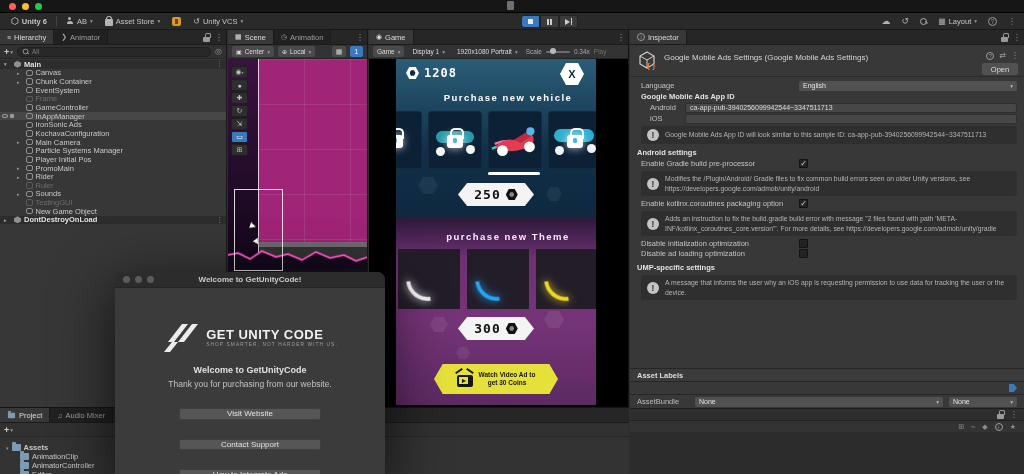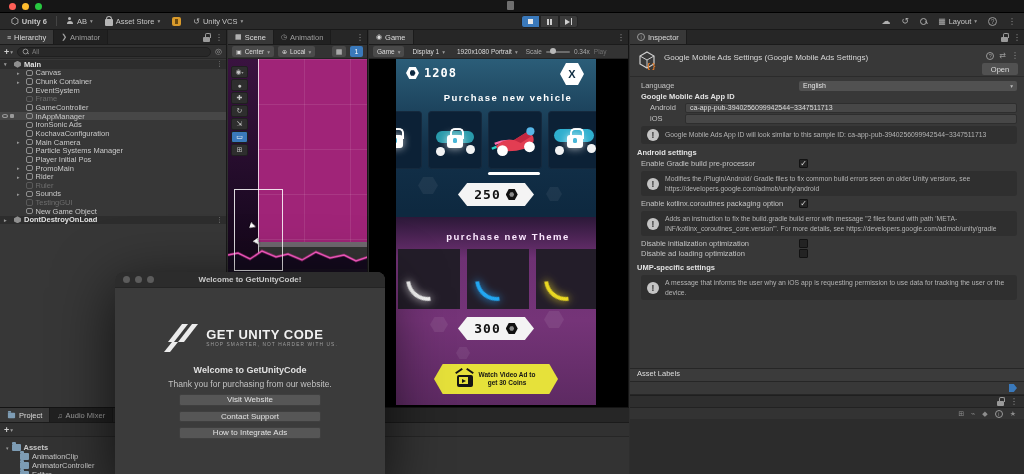--- a/index.html
+++ b/index.html
@@ -139,21 +139,21 @@
   .irow .lab.ind{padding-left:9px}
   .ihead{font-weight:bold;color:#e2e2e2}
   .udrop{flex:1;height:10px;background:#515151;border-radius:2px;font-size:7px;color:#e4e4e4;display:flex;align-items:center;padding:0 4px;position:relative}
   .udrop::after{content:"▾";position:absolute;right:4px;font-size:5.5px;color:#bbb}
   .ufield{flex:1;height:10px;background:#474747;border:1px solid #2e2e2e;border-radius:2px;font-size:7px;color:#dcdcdc;display:flex;align-items:center;padding:0 4px}
   .ucheck{width:9px;height:9px;background:#232323;border:1px solid #121212;border-radius:1px;color:#d8d8d8;font-size:8px;line-height:7px;text-align:center;flex:none}
   .ibox{margin:2px 7px 2px 11px;background:#2f2f2f;border-radius:3px;display:flex;gap:6px;padding:3px 8px 3px 6px;align-items:center}
   .ibox .ic{width:12px;height:12px;border-radius:50%;background:#c4c4c4;color:#2c2c2c;font-size:8.5px;font-weight:bold;text-align:center;line-height:12px;flex:none}
   .ibox .tx{font-size:6.8px;color:#b4b4b4;line-height:1.4}
   .ibottom{position:absolute;left:0;top:291px;right:0;bottom:0;background:#2c2c2c}
-  .albar{height:14px;background:#3b3b3b;border-top:1px solid #262626;border-bottom:1px solid #262626;display:flex;align-items:flex-start;padding:0 7px;font-weight:normal;font-size:7.5px;color:#dedede}
+  .albar{height:14px;background:#3b3b3b;border-top:1px solid #262626;border-bottom:1px solid #262626;display:flex;align-items:center;padding:0 7px;font-weight:bold;font-size:7.5px;color:#dedede}
   .tagrow{height:13px;background:#383838;border-bottom:1px solid #262626;display:flex;align-items:center;justify-content:flex-end;padding:0 7px}
   .tagico{width:8px;height:8px;background:#3a79bb;clip-path:polygon(0 0,60% 0,100% 50%,60% 100%,0 100%);position:relative}
   .abrow{height:13px;background:#383838;display:flex;align-items:center;gap:6px;padding:0 7px;font-size:7.5px;color:#bdbdbd}
   .ifooter{height:12px;background:#2e2e2e;border-top:1px solid #1f1f1f;display:flex;align-items:center;justify-content:flex-end;gap:6px;padding:0 6px}
   .iiconsrow{height:12px;background:#333;border-top:1px solid #222;display:flex;align-items:center;justify-content:flex-end;gap:7px;padding:0 8px;color:#8d8d8d;font-size:7px}
 
   
   .projp{position:absolute;left:0;top:407px;width:629px;height:67px;background:#333;border-top:1px solid #141414}
   .pjtoolrow{height:14px;background:#313131;border-bottom:1px solid #262626;display:flex;align-items:center;gap:4px;padding:0 4px;font-size:7px;color:#bbb}
   .ptreerow{height:9px;display:flex;align-items:center;font-size:7.5px;color:#c9c9c9;gap:3px}
@@ -164,21 +164,21 @@
   .dlg{position:absolute;left:115px;top:272px;width:270px;height:210px;background:#3b3b3b;border-radius:8px 8px 0 0;box-shadow:0 14px 60px rgba(0,0,0,.7);z-index:50}
   .dlgtitle{height:16px;background:#2c2c2c;border-radius:8px 8px 0 0;display:flex;align-items:center;justify-content:center;font-size:8px;font-weight:bold;color:#c9c9c9;position:relative;border-bottom:1px solid #242424}
   .dlgdots{position:absolute;left:8px;display:flex;gap:5px}
   .ddot{width:7px;height:7px;border-radius:50%;background:#5c5c5c}
   .dlogo{display:flex;align-items:center;justify-content:center;gap:8px;margin-top:36px}
   .logotext{line-height:1}
   .logotext .big{font-size:13px;font-weight:bold;color:#f0f0f0;letter-spacing:.5px}
   .logotext .tag{font-size:4.8px;color:#9e9e9e;letter-spacing:1.1px;margin-top:2px}
   .dheading{text-align:center;font-size:9px;font-weight:bold;color:#e0e0e0;margin-top:13px}
   .dsub{text-align:center;font-size:8.5px;color:#c2c2c2;margin-top:4px}
-  .dbtn{width:142px;height:11.5px;margin:5px auto 0;background:#565656;border:1px solid #3f3f3f;border-radius:2px;display:flex;align-items:center;justify-content:center;font-size:8px;color:#e2e2e2}
+  .dbtn{width:142px;height:11.5px;margin:19px auto 0;background:#565656;border:1px solid #3f3f3f;border-radius:2px;display:flex;align-items:center;justify-content:center;font-size:8px;color:#e2e2e2}
   .dbtn:first-of-type{margin-top:10px}
   .dcheckrow{display:flex;align-items:center;justify-content:center;gap:5px;margin-top:13px;font-size:8.5px;color:#c6c6c6}
   .dcheck{width:9px;height:9px;background:#2b2b2b;border:1px solid #1a1a1a;border-radius:2px}
 </style>
 </head>
 <body>
 
 <div class="screen">
 
   <div class="mactitle">
@@ -623,20 +623,29 @@
         <span class="ic">!</span>
         <span class="tx">A message that informs the user why an iOS app is requesting permission to use data for tracking the user or the device.</span>
       </div>
       <div class="ibottom">
         <div class="albar">
             <span>Asset Labels</span>
           </div>
         <div class="tagrow">
             <span class="tagico"></span>
           </div>
+        <div class="abrow">
+          <span style="width:52px;flex:none">AssetBundle</span>
+          <span class="udrop" style="flex:1">
+              <span>None</span>
+            </span>
+          <span class="udrop" style="flex:none;width:68px">
+              <span>None</span>
+            </span>
+        </div>
         <div class="ifooter">
           <span class="pad"></span>
           <span class="kebab">⋮</span>
         </div>
         <div class="iiconsrow">
           <span>⊞</span>
           <span>⌁</span>
           <span>◆</span>
           <span class="qcirc" style="width:8px;height:8px;font-size:5px">i</span>
           <span>★</span>

